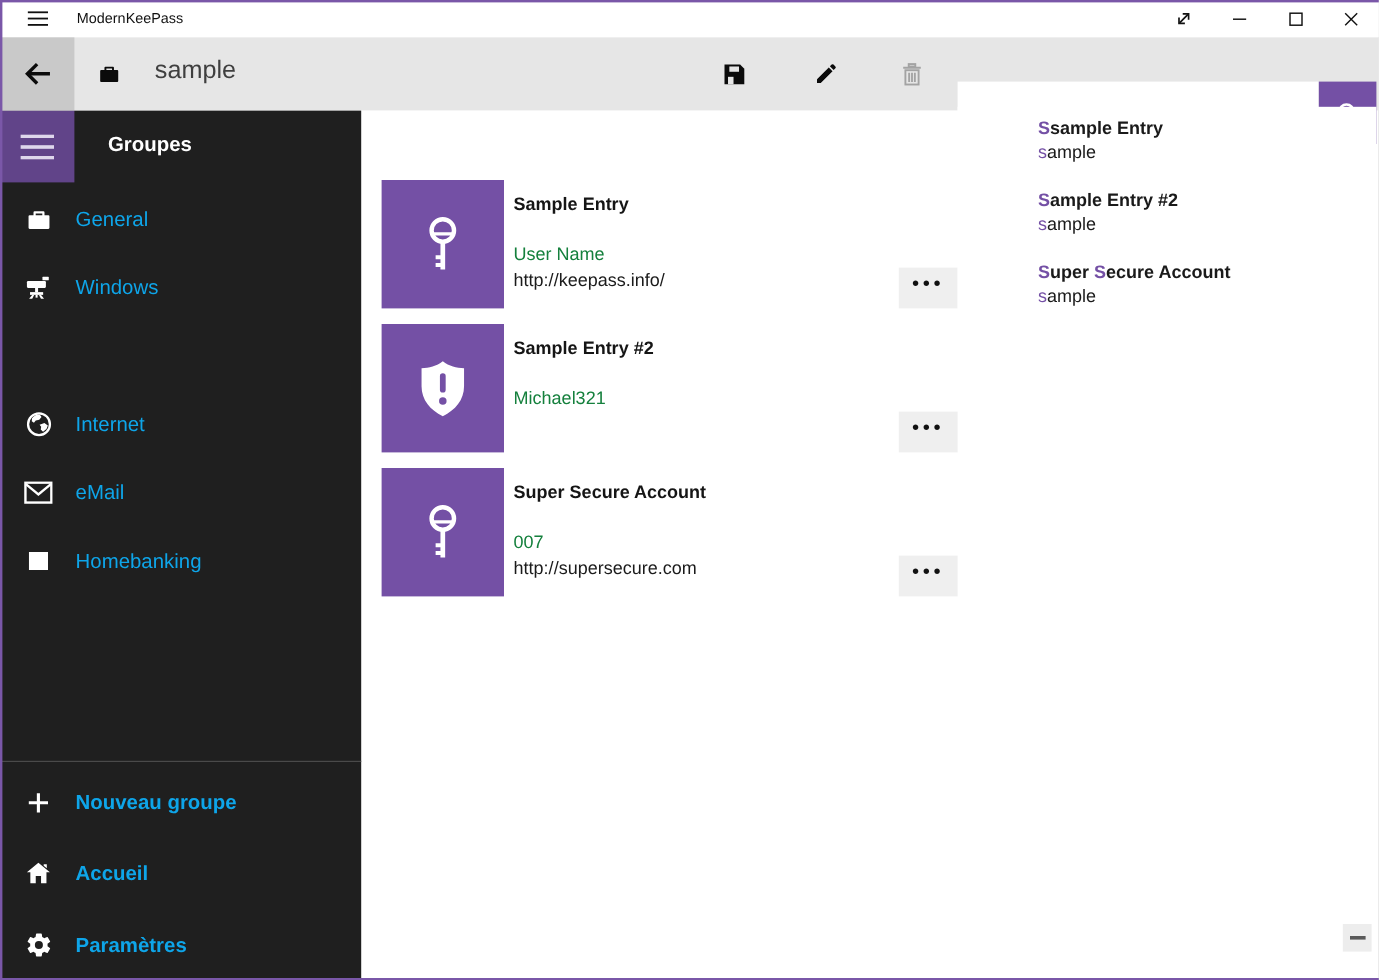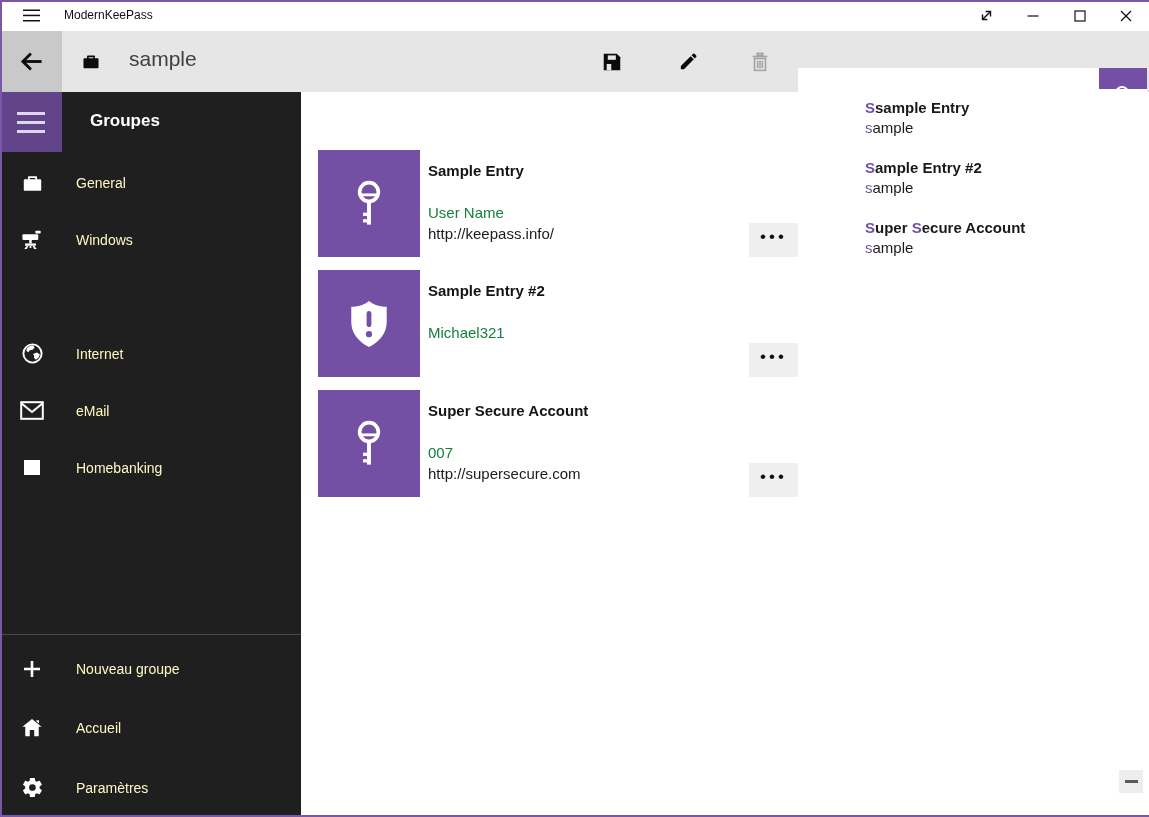--- a/index.html
+++ b/index.html
@@ -29,22 +29,22 @@
               display:flex;align-items:center;justify-content:center;color:#fff;z-index:32;}
 
   
   .sidebar{position:absolute;left:0;top:92px;width:301px;height:723px;background:var(--sidebar-bg,#1f1f1f);color:#fff;z-index:20;}
   .nav-toggle{position:absolute;left:0;top:0;width:62px;height:60px;background:var(--nav-accent,#614489);
               display:flex;align-items:center;justify-content:center;}
   .sb-header{position:absolute;left:90px;top:19px;font-size:17px;font-weight:bold;color:#fff;}
   .sb-item{position:absolute;left:0;width:301px;height:57px;cursor:pointer;}
   .sb-item .sb-icon{position:absolute;left:20px;top:50%;transform:translateY(-50%);width:24px;height:24px;
                     display:flex;align-items:center;justify-content:center;color:#fff;}
-  .sb-item .sb-label{position:absolute;left:76px;top:50%;transform:translateY(-50%);font-size:14px;color:#fef9c3;white-space:nowrap;}
-  .sb-item.footer .sb-label{font-weight:normal;text-align:right;}
+  .sb-item .sb-label{position:absolute;left:63px;top:50%;transform:translateY(-50%);font-size:17px;color:#0ea5e9;white-space:nowrap;}
+  .sb-item.footer .sb-label{font-weight:bold;text-align:right;}
   .sb-divider{position:absolute;left:0;top:542px;width:301px;height:1px;background:#4a4a4a;}
 
   
   .entry{position:absolute;left:301px;width:540px;height:112px;cursor:pointer;}
   .tile{position:absolute;left:17px;top:0;width:102px;height:107px;background:var(--accent,#7450a5);
         display:flex;align-items:center;justify-content:center;color:#fff;}
   .e-title{position:absolute;left:127px;top:12px;font-size:15px;font-weight:bold;color:#151515;white-space:nowrap;}
   .e-user{position:absolute;left:127px;top:54px;font-size:15px;color:#15803d;white-space:nowrap;}
   .e-url{position:absolute;left:127px;top:75px;font-size:15px;color:#1b1b1b;white-space:nowrap;}
   .e-more{position:absolute;left:448px;top:73px;width:49px;height:34px;background:#efefef;

